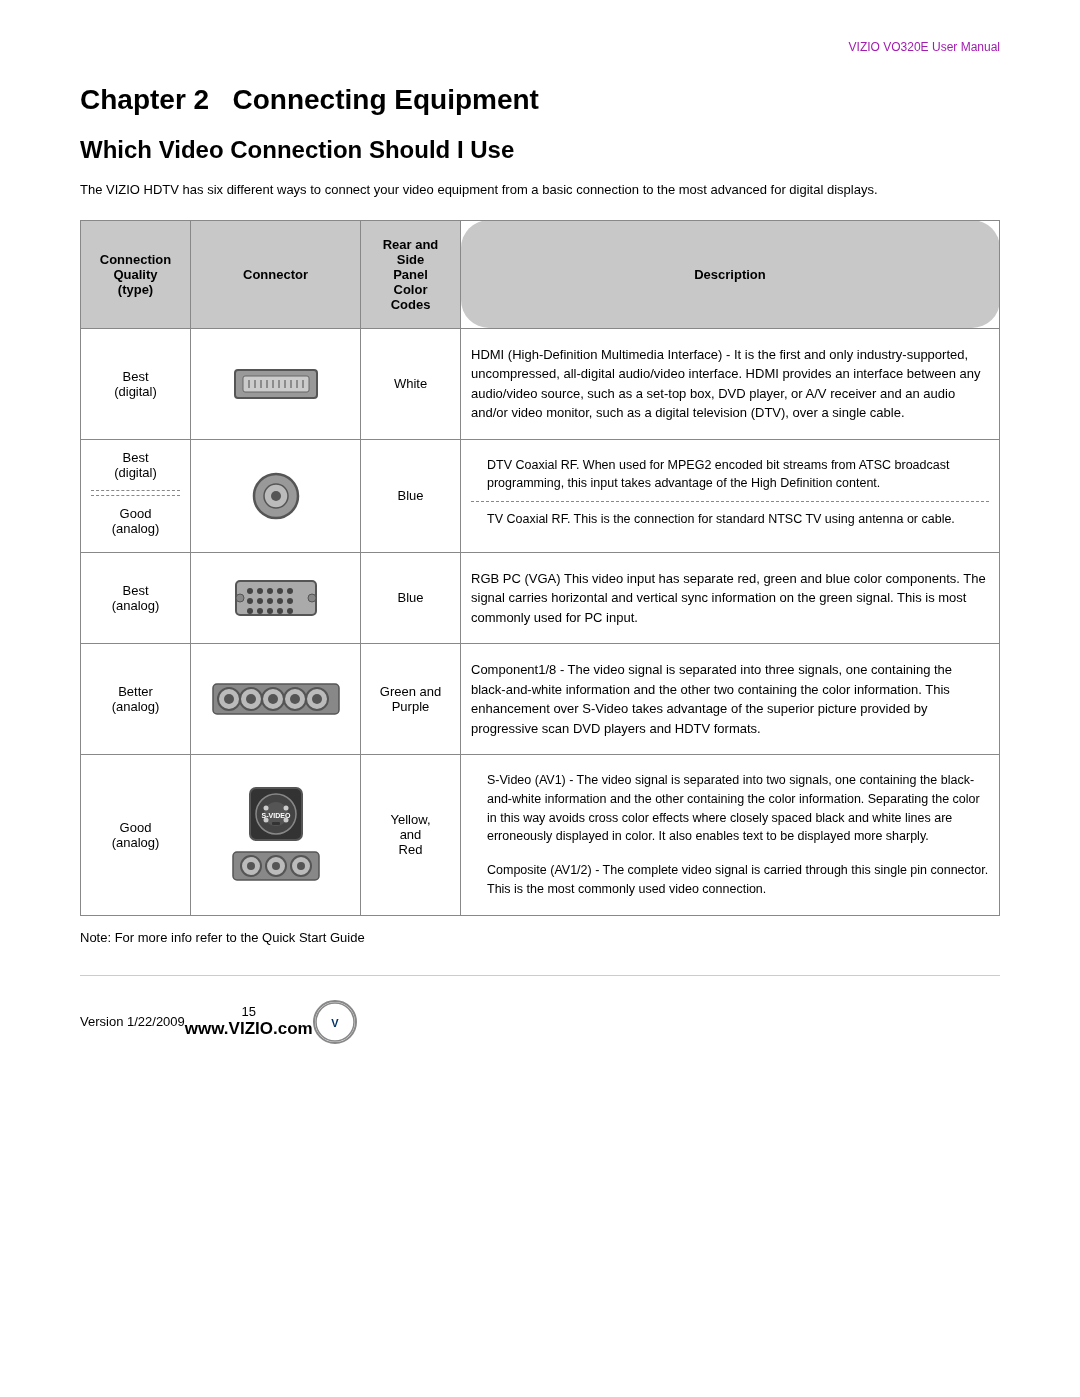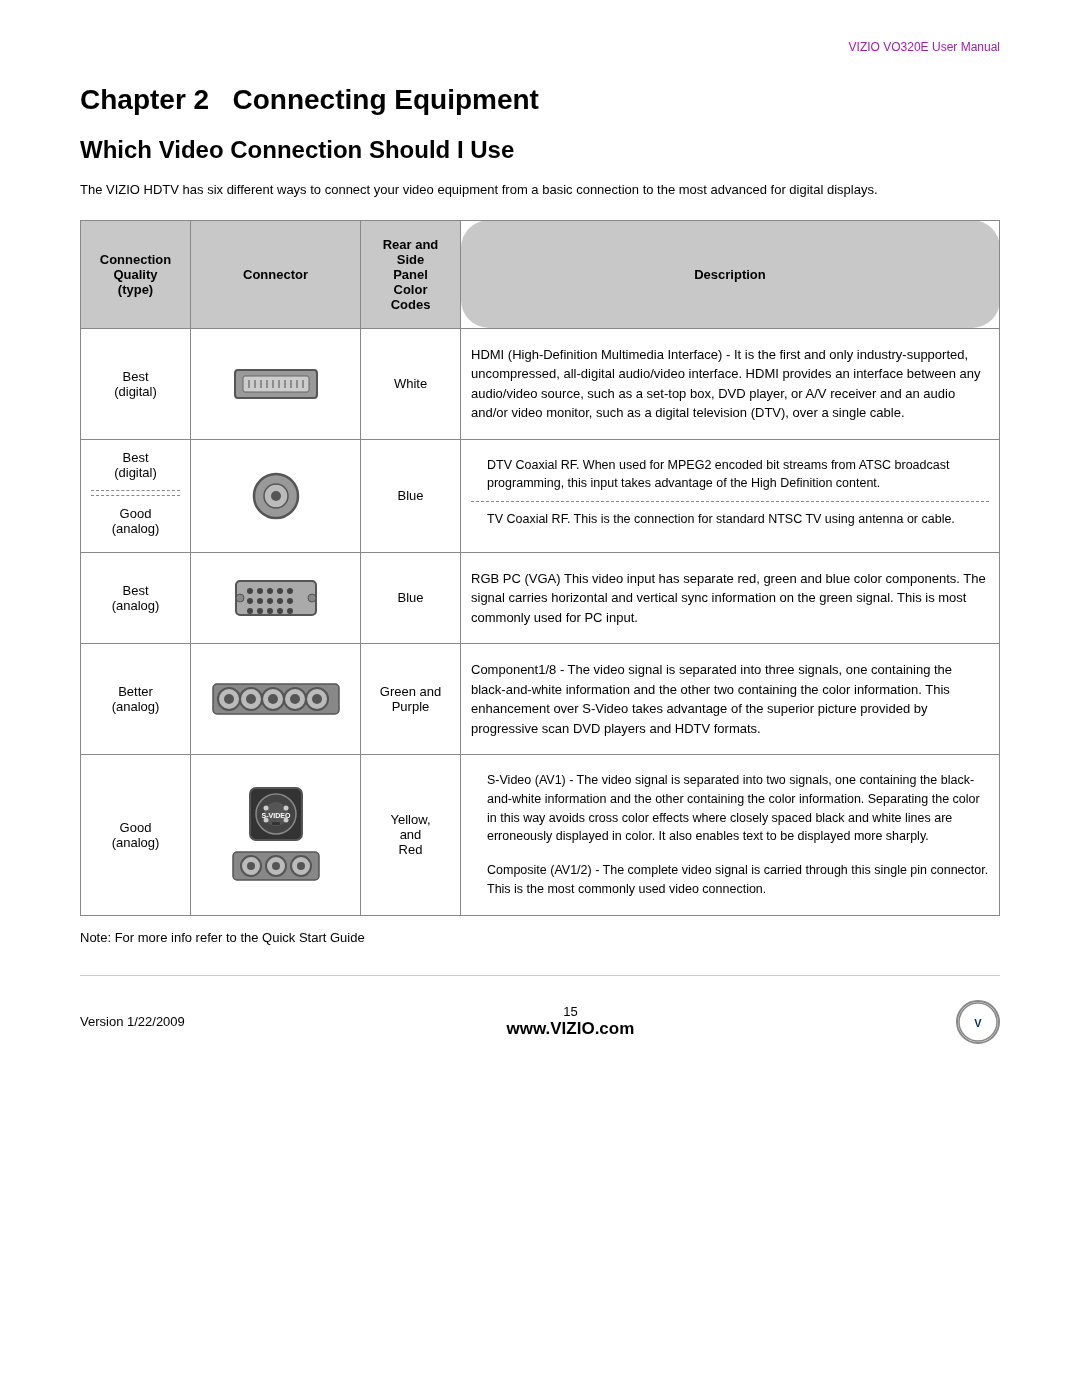--- a/index.html
+++ b/index.html
@@ -69,21 +69,20 @@
     }
     .svideo-group {
       display: flex; flex-direction: column; align-items: center; gap: 6px;
     }
     .quality-text { font-size: 13px; text-align: center; }
     .desc-text { font-size: 12.5px; line-height: 1.5; margin-left: 16px; }
 
     .note-text { font-size: 13px; margin-bottom: 8px; }
     .footer {
       display: flex;
-      justify-content: space-between;
       align-items: center;
       margin-top: 30px;
       border-top: 1px solid #ccc;
       padding-top: 24px;
     }
     .footer-center { text-align: center; font-size: 13px; }
     .vizio-logo {
       width: 44px; height: 44px;
       border: 2px solid #888;
       border-radius: 50%;

